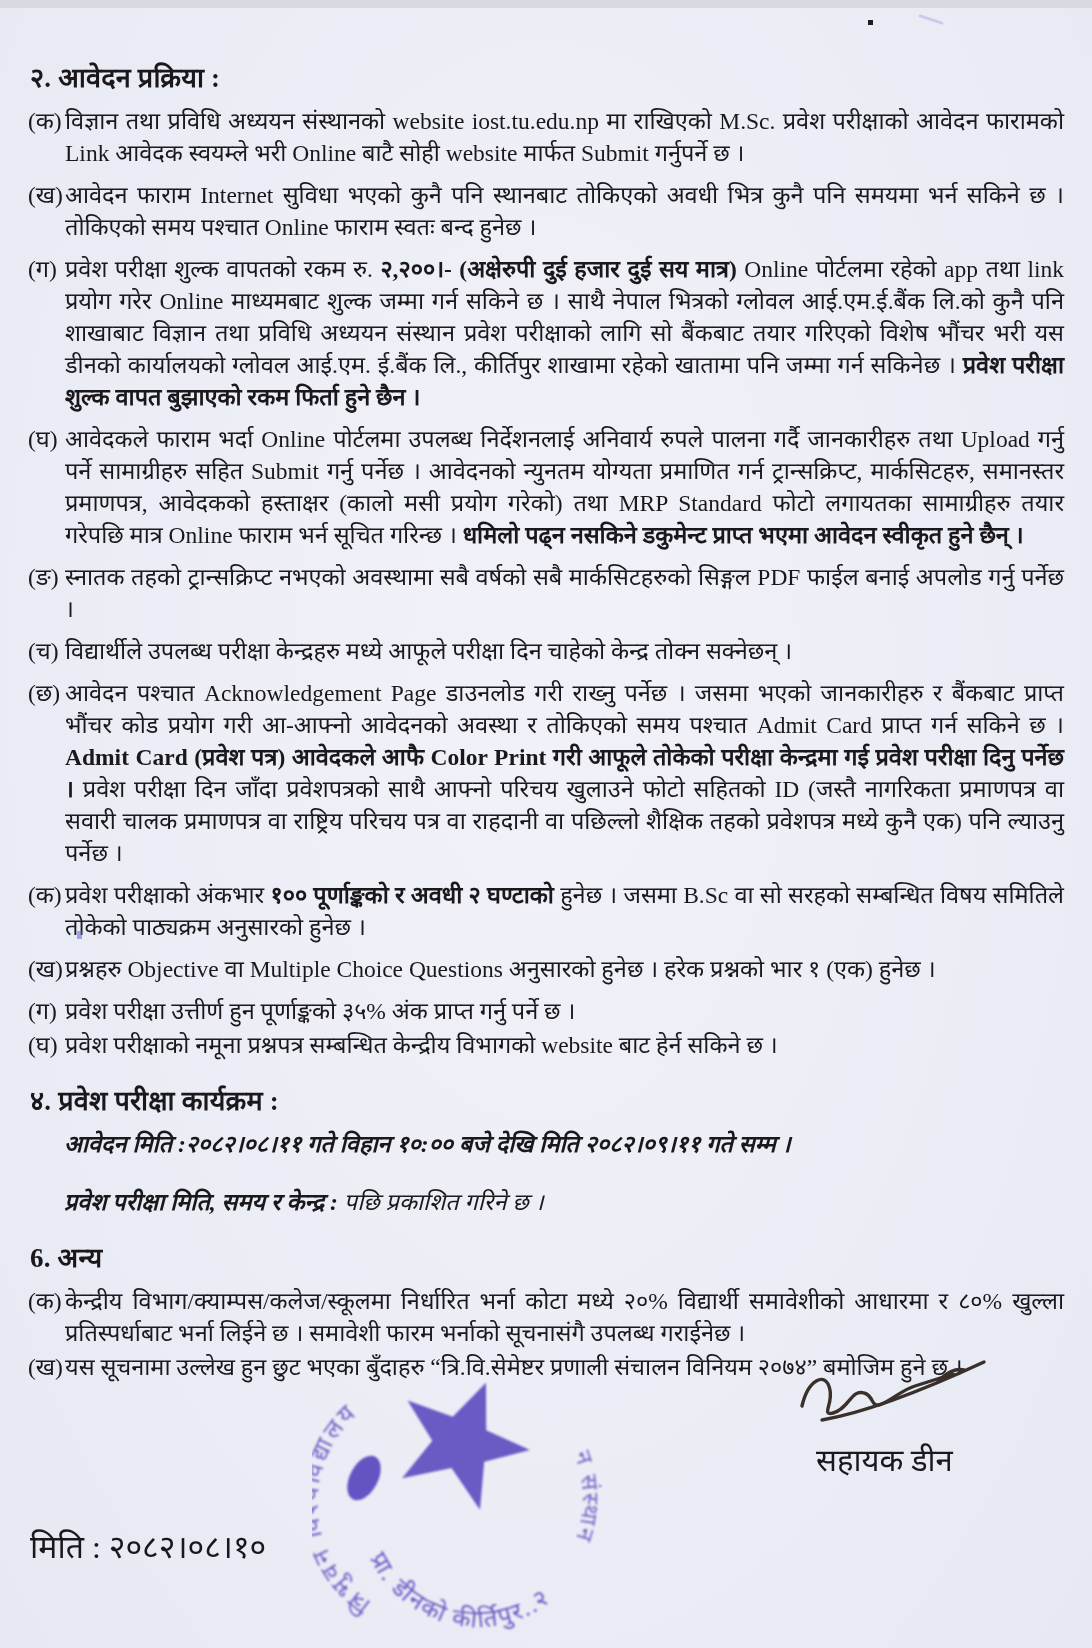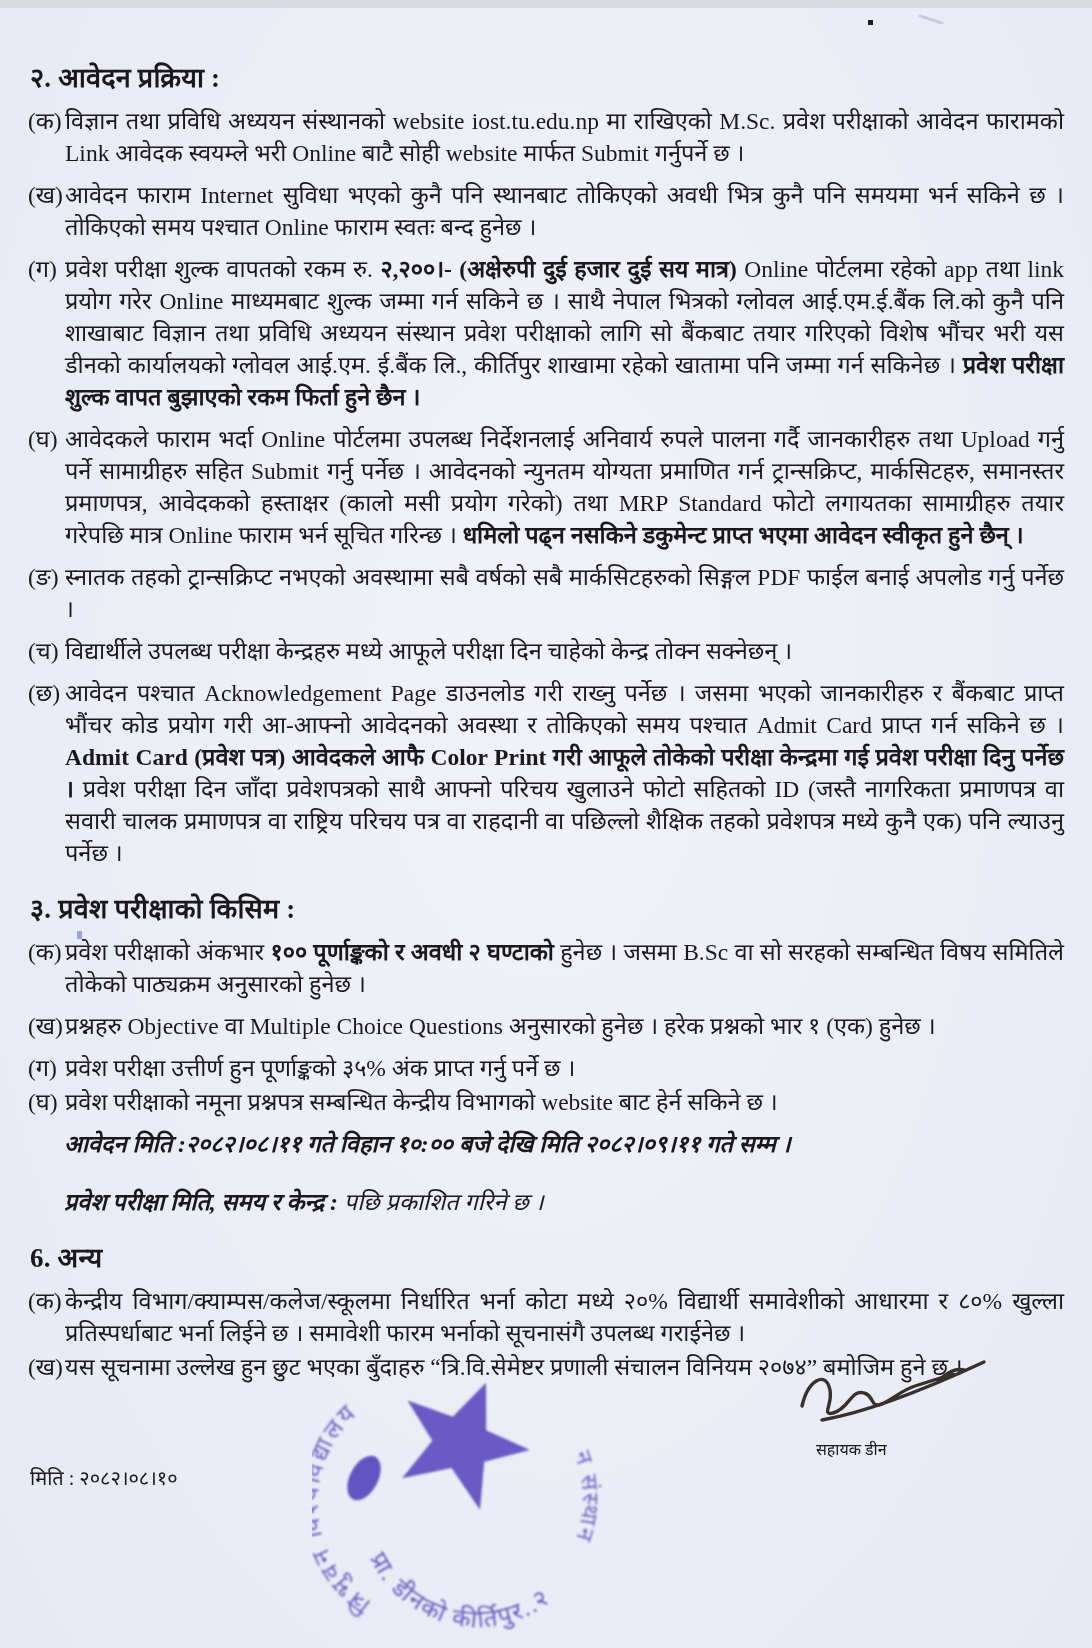--- a/index.html
+++ b/index.html
@@ -13,22 +13,22 @@
   .doc{position:absolute;left:28px;top:44px;width:1038px;}
   .sec-heading{font-size:27px;font-weight:700;margin:20px 0 10px 2px;letter-spacing:.2px;}
   .sec-heading:first-child{margin-top:6px;}
   .item{display:flex;margin-top:10px;font-size:23.5px;line-height:32px;}
   .item.tight{margin-top:2px;}
   .item .lbl{flex:0 0 37px;}
   .item .bod{flex:1;text-align:justify;padding-right:2px;}
   .run.b{font-weight:700;}
   .subline{margin:10px 0 0 36px;font-size:23.5px;line-height:32px;font-style:italic;}
   .subline.sp{margin-top:26px;}
-  .footer-date{position:absolute;left:30px;top:1456px;font-size:20px;}
-  .signatory{position:absolute;left:816px;top:1430px;font-size:16px;}
+  .footer-date{position:absolute;left:30px;top:1516px;font-size:32px;}
+  .signatory{position:absolute;left:816px;top:1430px;font-size:31px;}
   .signature{position:absolute;left:788px;top:1340px;width:210px;height:95px;}
   .stamp{position:absolute;left:312px;top:1342px;width:320px;height:300px;opacity:.92;}
   .speck{position:absolute;background:#1d1d1f;}
   .speck.s1{left:868px;top:12px;width:5px;height:5px;}
   .speck.s2{left:77px;top:923px;width:5px;height:8px;background:#5a6bd8;opacity:.55;}
   .scratch{position:absolute;left:918px;top:10px;width:26px;height:3px;background:#b9b3e0;
     transform:rotate(18deg);opacity:.6;border-radius:2px;}
   .bottom-bar{position:absolute;left:145px;right:0;bottom:0;height:6px;background:#2f9e8c;}
 </style>
 </head>
@@ -59,37 +59,37 @@
         <span class="bod"><span class="run">स्नातक तहको ट्रान्सक्रिप्ट नभएको अवस्थामा सबै वर्षको सबै मार्कसिटहरुको सिङ्गल PDF फाईल बनाई अपलोड गर्नु पर्नेछ ।</span></span>
       </div>
       <div class="item">
         <span class="lbl">(च)</span>
         <span class="bod"><span class="run">विद्यार्थीले उपलब्ध परीक्षा केन्द्रहरु मध्ये आफूले परीक्षा दिन चाहेको केन्द्र तोक्न सक्नेछन् ।</span></span>
       </div>
       <div class="item">
         <span class="lbl">(छ)</span>
         <span class="bod"><span class="run">आवेदन पश्चात Acknowledgement Page डाउनलोड गरी राख्नु पर्नेछ । जसमा भएको जानकारीहरु र बैंकबाट प्राप्त भौंचर कोड प्रयोग गरी आ-आफ्नो आवेदनको अवस्था र तोकिएको समय पश्चात Admit Card प्राप्त गर्न सकिने छ । </span><span class="run b">Admit Card (प्रवेश पत्र) आवेदकले आफै Color Print गरी आफूले तोकेको परीक्षा केन्द्रमा गई प्रवेश परीक्षा दिनु पर्नेछ ।</span><span class="run"> प्रवेश परीक्षा दिन जाँदा प्रवेशपत्रको साथै आफ्नो परिचय खुलाउने फोटो सहितको ID (जस्तै नागरिकता प्रमाणपत्र वा सवारी चालक प्रमाणपत्र वा राष्ट्रिय परिचय पत्र वा राहदानी वा पछिल्लो शैक्षिक तहको प्रवेशपत्र मध्ये कुनै एक) पनि ल्याउनु पर्नेछ ।</span></span>
       </div>
-      <div class="sec-heading">३. प्रवेश परीक्षाको किसिम :</div>
       <div class="item">
         <span class="lbl">(क)</span>
         <span class="bod"><span class="run">प्रवेश परीक्षाको अंकभार </span><span class="run b">१०० पूर्णाङ्कको र अवधी २ घण्टाको</span><span class="run"> हुनेछ । जसमा B.Sc वा सो सरहको सम्बन्धित विषय समितिले तोकेको पाठ्यक्रम अनुसारको हुनेछ ।</span></span>
       </div>
       <div class="item">
         <span class="lbl">(ख)</span>
         <span class="bod"><span class="run">प्रश्नहरु Objective वा Multiple Choice Questions अनुसारको हुनेछ । हरेक प्रश्नको भार १ (एक) हुनेछ ।</span></span>
       </div>
       <div class="item">
         <span class="lbl">(ग)</span>
         <span class="bod"><span class="run">प्रवेश परीक्षा उत्तीर्ण हुन पूर्णाङ्कको ३५% अंक प्राप्त गर्नु पर्ने छ ।</span></span>
       </div>
       <div class="item tight">
         <span class="lbl">(घ)</span>
         <span class="bod"><span class="run">प्रवेश परीक्षाको नमूना प्रश्नपत्र सम्बन्धित केन्द्रीय विभागको website बाट हेर्न सकिने छ ।</span></span>
       </div>
+      <div class="sec-heading">४. प्रवेश परीक्षा कार्यक्रम :</div>
       <div class="subline"><span class="run b">आवेदन मिति :२०८२।०८।११ गते विहान १०:०० बजे देखि मिति २०८२।०९।११ गते सम्म ।</span></div>
       <div class="subline sp"><span class="run b">प्रवेश परीक्षा मिति, समय र केन्द्र : </span><span class="run">पछि प्रकाशित गरिने छ ।</span></div>
       <div class="sec-heading">6.  अन्य</div>
       <div class="item">
         <span class="lbl">(क)</span>
         <span class="bod"><span class="run">केन्द्रीय विभाग/क्याम्पस/कलेज/स्कूलमा निर्धारित भर्ना कोटा मध्ये २०% विद्यार्थी समावेशीको आधारमा र ८०% खुल्ला प्रतिस्पर्धाबाट भर्ना लिईने छ । समावेशी फारम भर्नाको सूचनासंगै उपलब्ध गराईनेछ ।</span></span>
       </div>
       <div class="item tight">
         <span class="lbl">(ख)</span>
         <span class="bod"><span class="run">यस सूचनामा उल्लेख हुन छुट भएका बुँदाहरु “त्रि.वि.सेमेष्टर प्रणाली संचालन विनियम २०७४” बमोजिम हुने छ ।</span></span>

